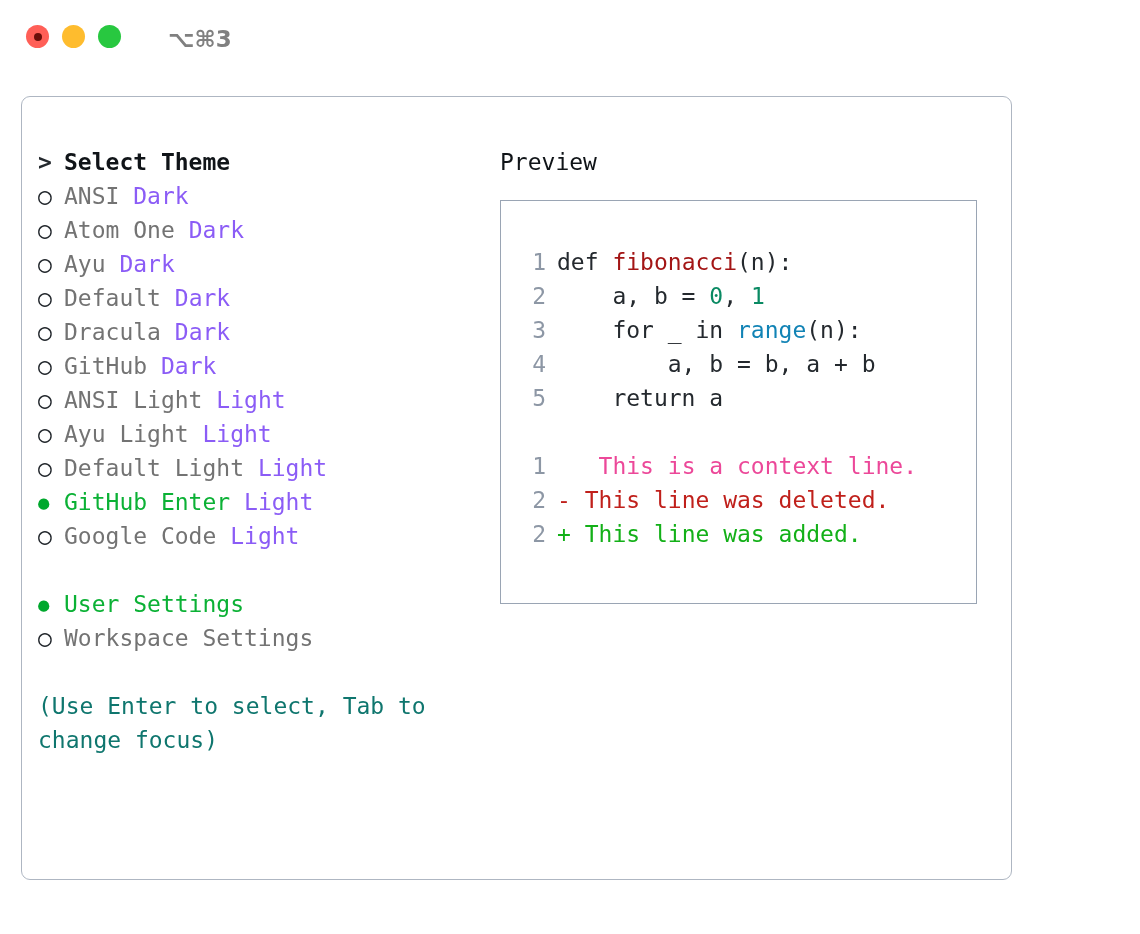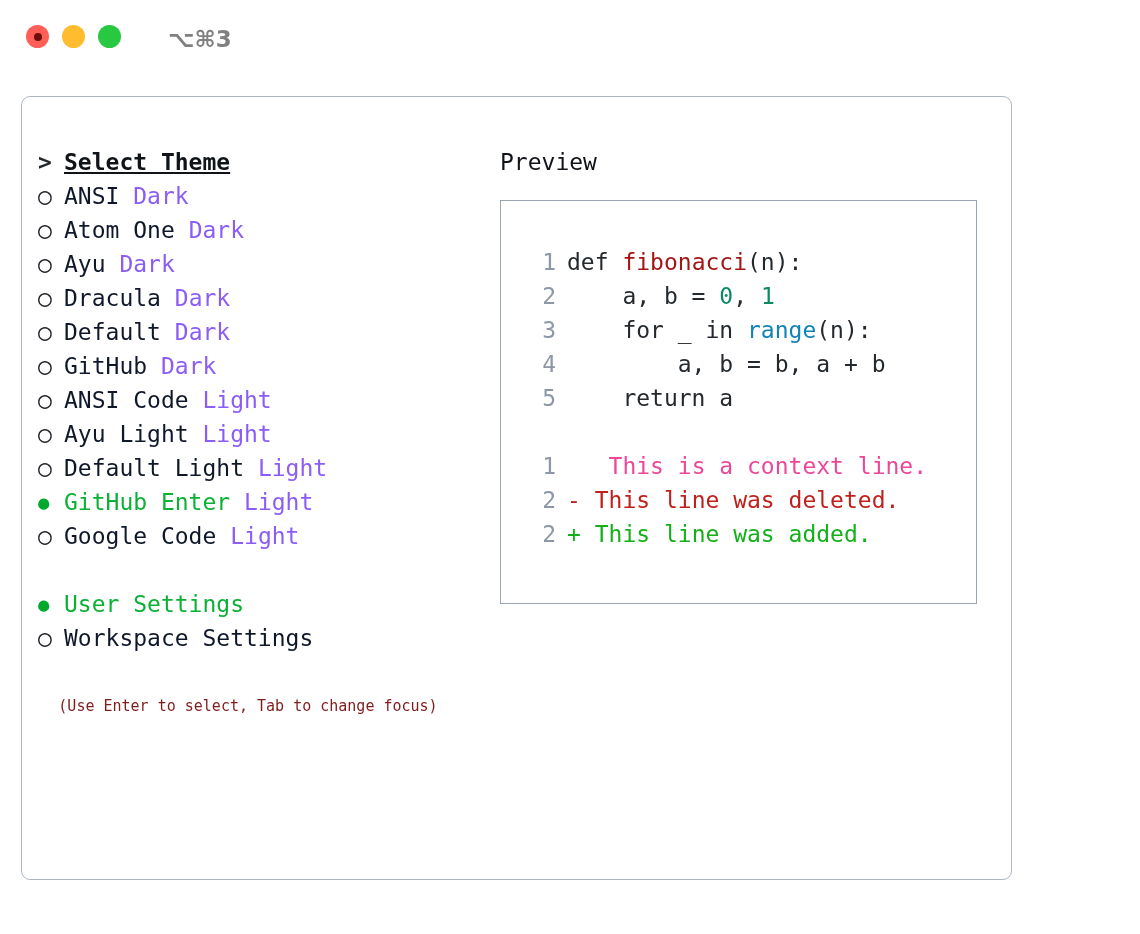--- a/index.html
+++ b/index.html
@@ -106,56 +106,54 @@
     line-height: 34px;
     font-size: 23px;
     white-space: pre;
     display: block;
     color: #24292e;
   }
 
   .heading {
     font-weight: bold;
     color: #101418;
-    text-decoration: underline;
   }
 
   .marker {
     display: inline-block;
     width: 26px;
     text-align: left;
     color: #24292e;
     font-size: 23px;
     vertical-align: baseline;
   }
   .marker-dot {
     position: relative;
     top: -1px;
     font-size: 19px;
   }
   .marker-green { color: #00a82d; }
 
-  .label { color: #0f172a; }
+  .label { color: #737373; }
   .label-selected { color: #0bb135; }
   .variant { color: #8b5cf6; }
 
   .spacer { height: 34px; }
 
   .apply-title {
     padding-left: 26px;
     color: #1c2024;
   }
 
   .hint {
-    color: #7f1d1d;
-    font-size: 15px;
+    color: #0f766e;
+    font-size: 23px;
     line-height: 34px;
     width: 420px;
     white-space: normal;
-    text-align: center;
   }
 
   
   .right-col {
     position: absolute;
     left: 478px;
     top: 48px;
     width: 500px;
   }
   .preview-title {
@@ -169,21 +167,21 @@
   .preview-box {
     width: 477px;
     height: 404px;
     border: 1.5px solid #9aa5b4;
     box-sizing: border-box;
     background: #ffffff;
     position: relative;
   }
   .code {
     position: absolute;
-    left: 29px;
+    left: 19px;
     top: 44px;
     font-size: 23px;
     line-height: 34px;
     white-space: pre;
   }
   .cline { white-space: pre; display: block; height: 34px; }
   .lnum {
     display: inline-block;
     width: 26px;
     text-align: right;
@@ -219,24 +217,24 @@
     <div class="columns">
 
       <div class="left-col">
 
         <div class="row heading"><span class="marker">&gt;</span><span>Select Theme</span></div>
 
         <div id="theme-items">
             <div class="row"><span class="marker">○</span><span class="label">ANSI</span><span> </span><span class="variant">Dark</span></div>
             <div class="row"><span class="marker">○</span><span class="label">Atom One</span><span> </span><span class="variant">Dark</span></div>
             <div class="row"><span class="marker">○</span><span class="label">Ayu</span><span> </span><span class="variant">Dark</span></div>
+            <div class="row"><span class="marker">○</span><span class="label">Default</span><span> </span><span class="variant">Dark</span></div>
             <div class="row"><span class="marker">○</span><span class="label">Dracula</span><span> </span><span class="variant">Dark</span></div>
-            <div class="row"><span class="marker">○</span><span class="label">Default</span><span> </span><span class="variant">Dark</span></div>
             <div class="row"><span class="marker">○</span><span class="label">GitHub</span><span> </span><span class="variant">Dark</span></div>
-            <div class="row"><span class="marker">○</span><span class="label">ANSI Code</span><span> </span><span class="variant">Light</span></div>
+            <div class="row"><span class="marker">○</span><span class="label">ANSI Light</span><span> </span><span class="variant">Light</span></div>
             <div class="row"><span class="marker">○</span><span class="label">Ayu Light</span><span> </span><span class="variant">Light</span></div>
             <div class="row"><span class="marker">○</span><span class="label">Default Light</span><span> </span><span class="variant">Light</span></div>
             <div class="row"><span class="marker marker-dot marker-green">●</span><span class="label label-selected">GitHub Enter</span><span> </span><span class="variant">Light</span></div>
             <div class="row"><span class="marker">○</span><span class="label">Google Code</span><span> </span><span class="variant">Light</span></div>
           </div>
 
         <div class="spacer"></div>
 
 
         <div id="apply-items">

